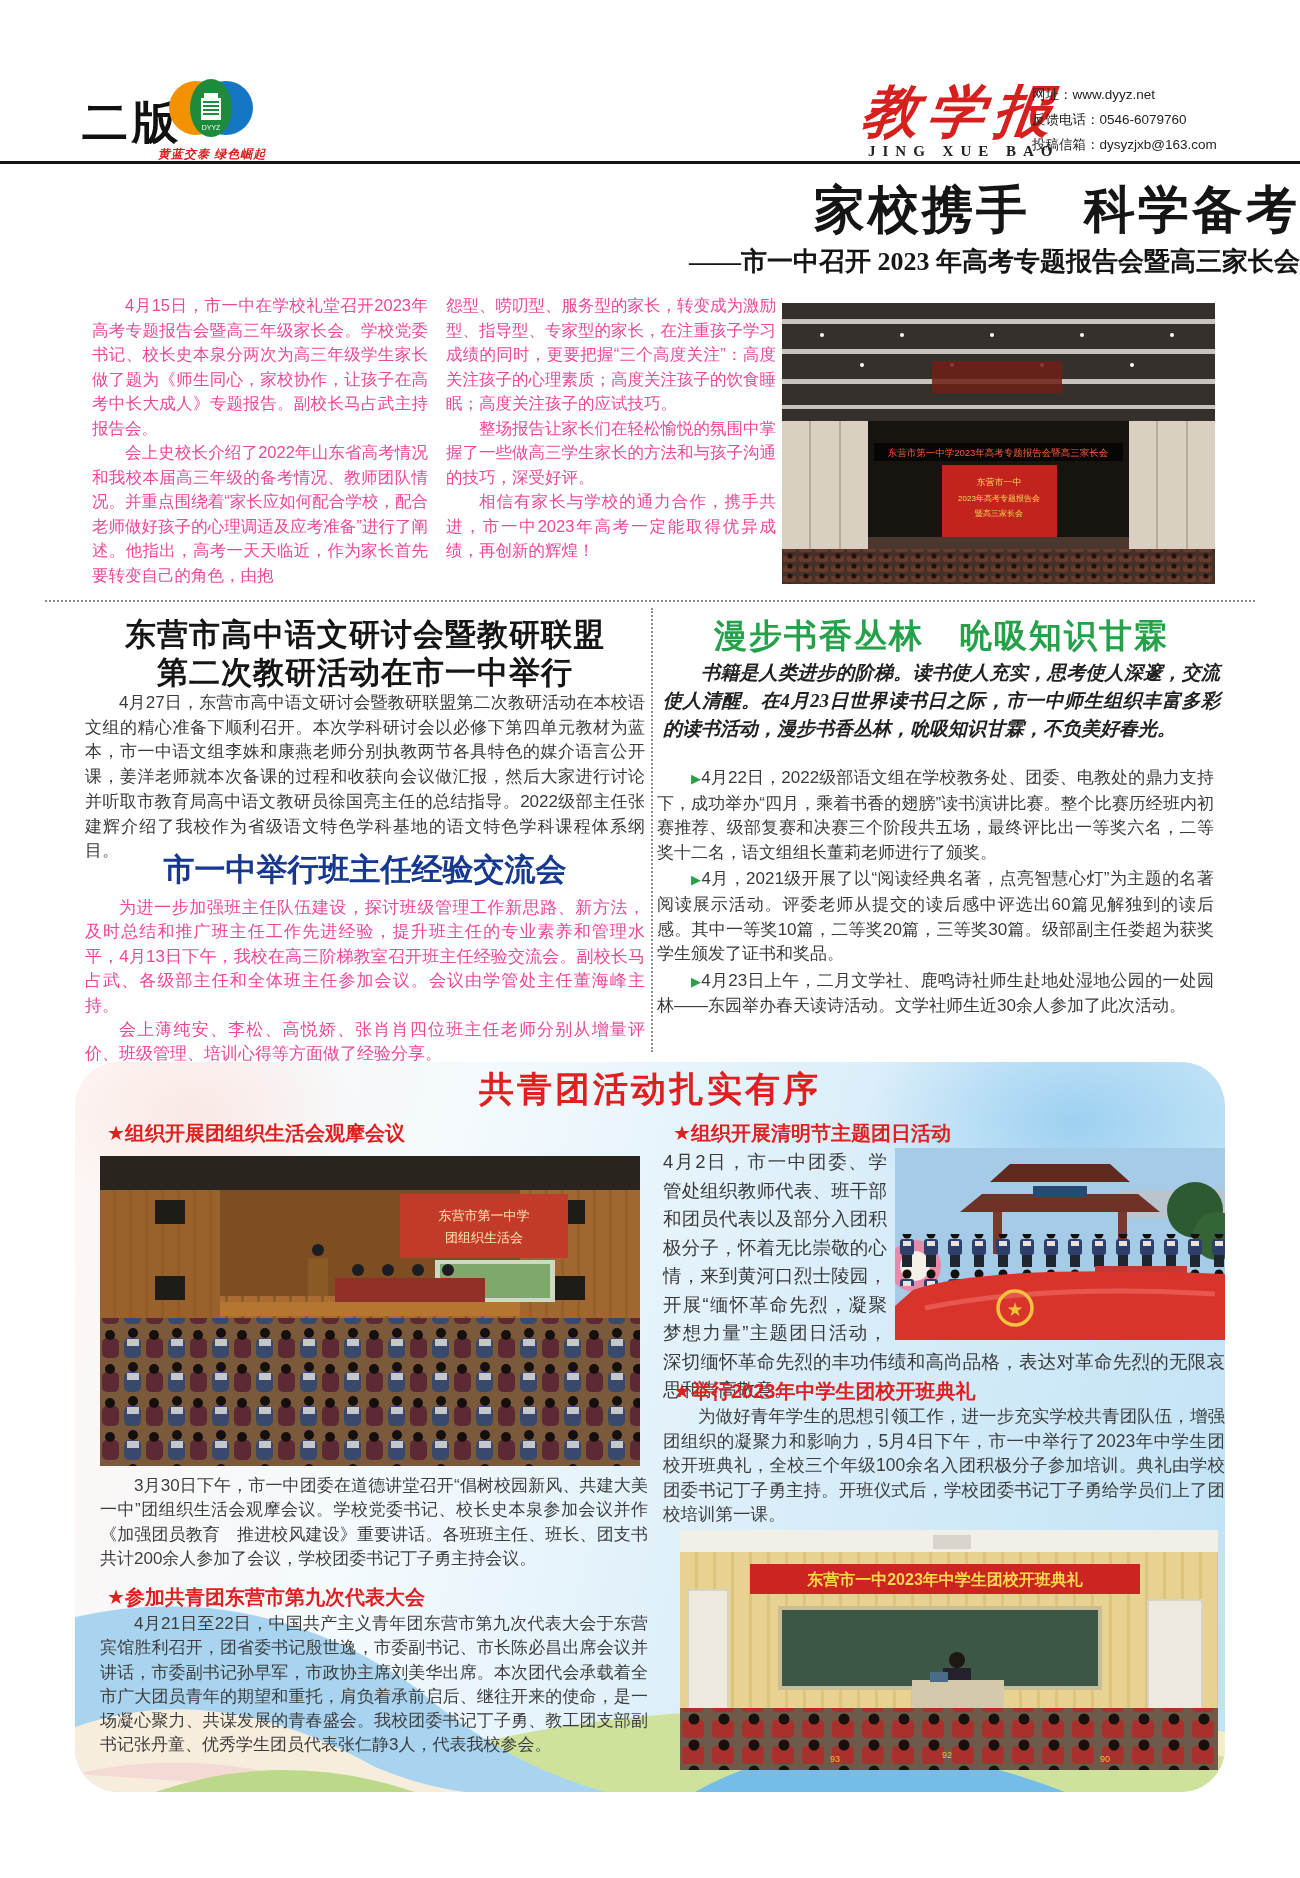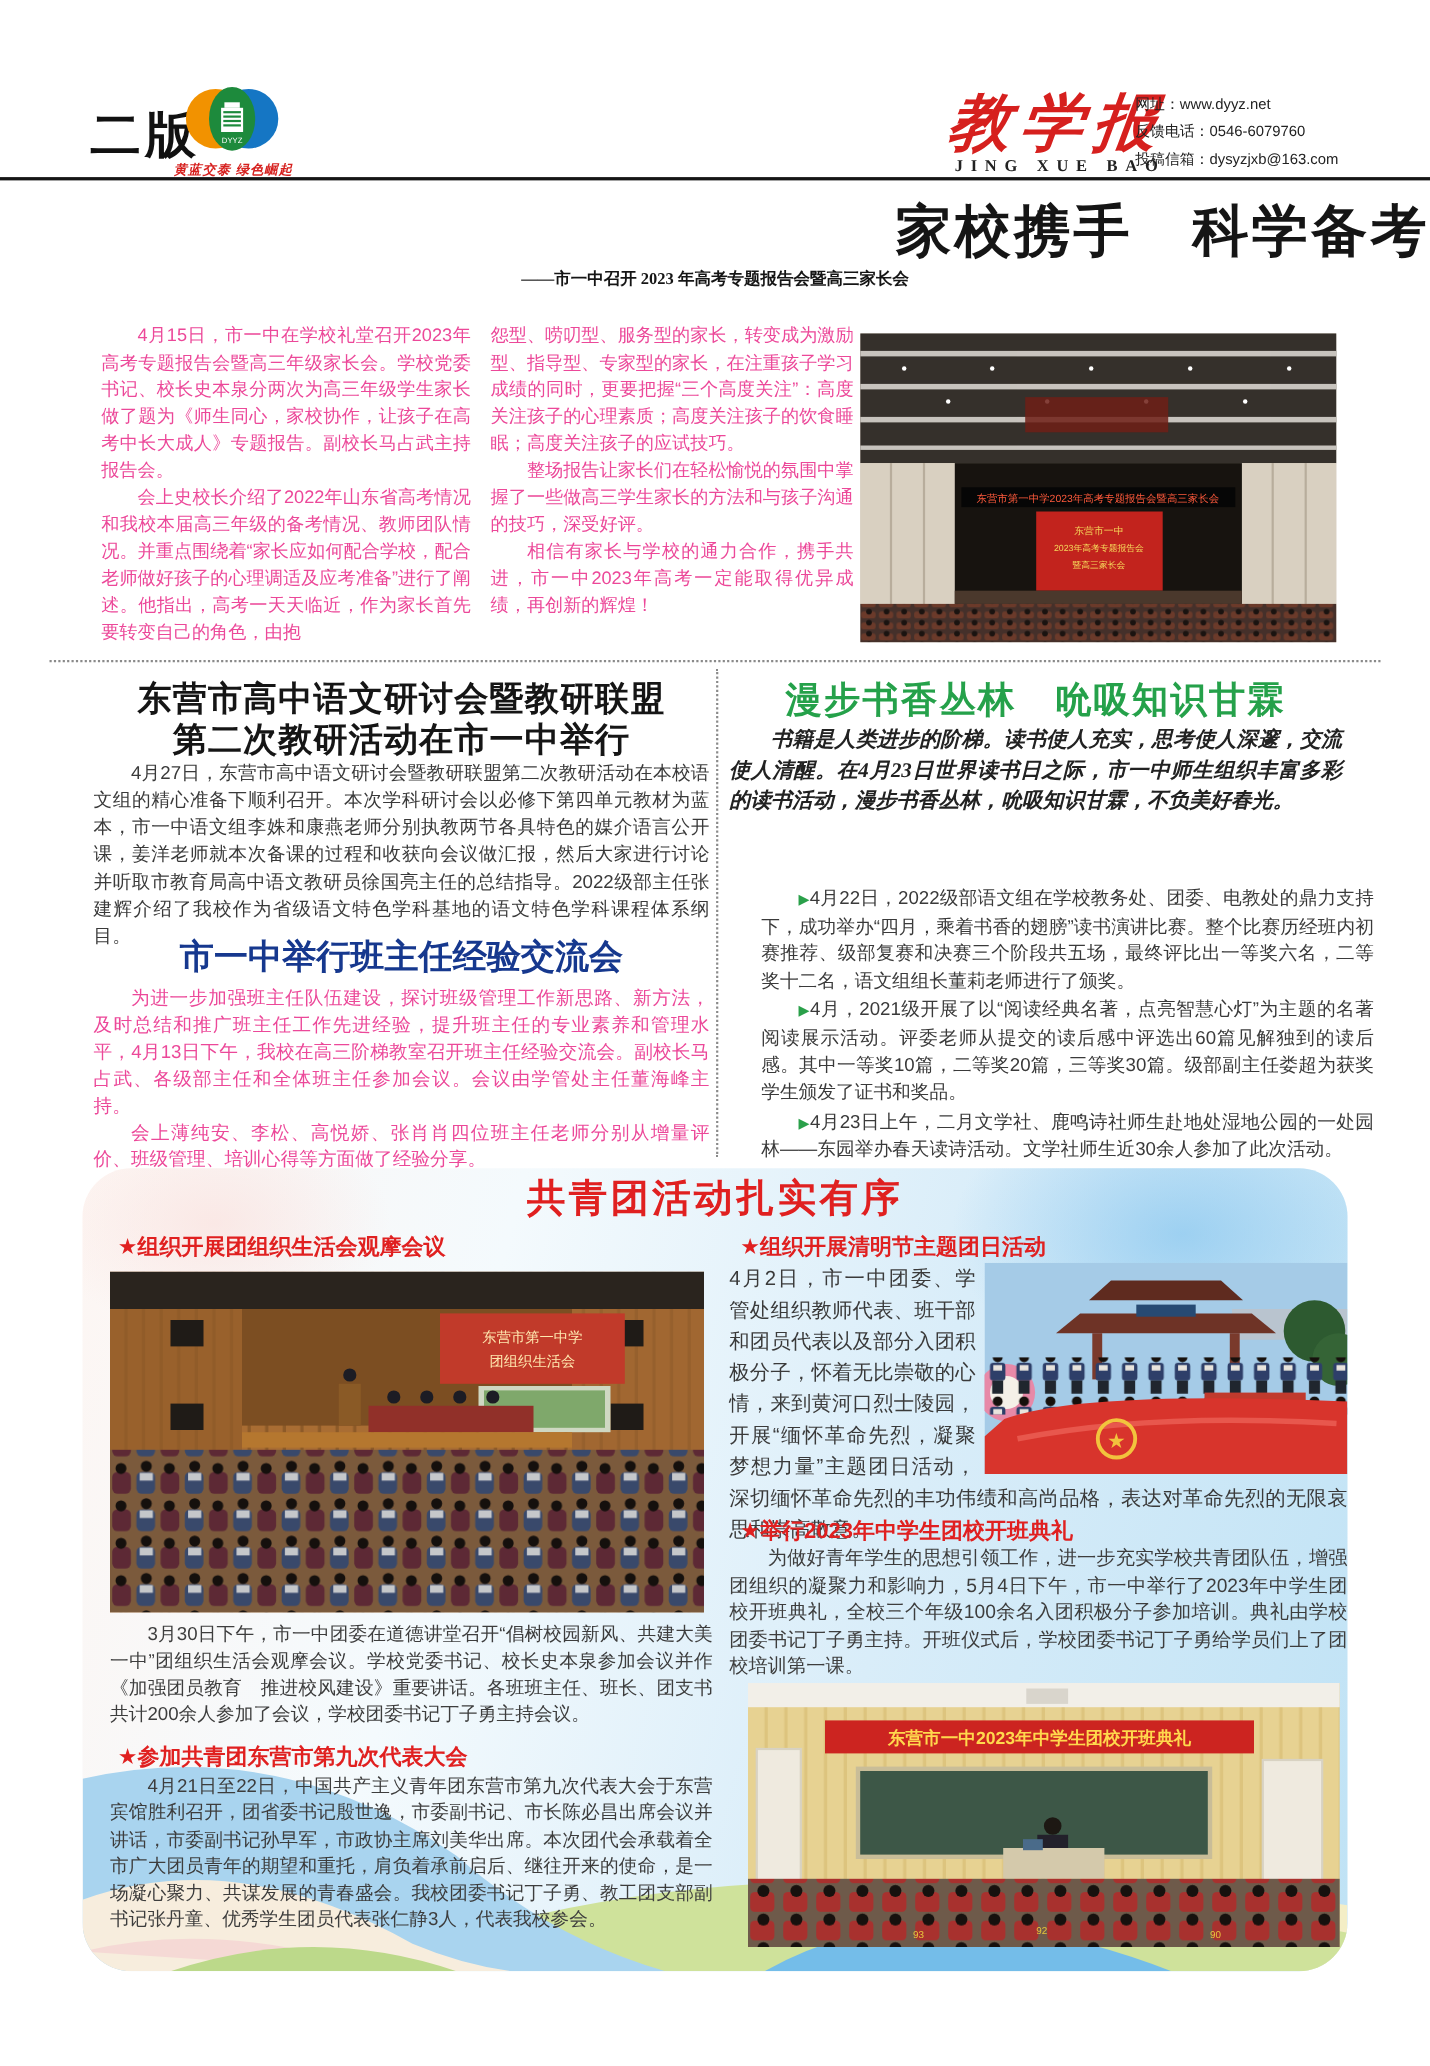--- a/index.html
+++ b/index.html
@@ -15,41 +15,41 @@
   .section-title{left:0;top:98px;width:1300px;text-align:center;font-size:35px;font-weight:700;
                  color:#e60012;letter-spacing:5px;}
   .masthead{left:862px;top:74px;font-size:57px;font-weight:700;font-style:italic;color:#d6201e;
             letter-spacing:9px;transform:skewX(-7deg);white-space:nowrap;}
   .masthead-pinyin{left:868px;top:143px;font-size:15px;font-weight:700;letter-spacing:7px;color:#222;}
   .contact{left:1032px;top:82px;font-size:13.5px;color:#222;line-height:25px;white-space:nowrap;}
   .header-rule{left:0;top:161px;width:1300px;height:3px;background:#151515;}
   
   .lead-title{left:0;top:176px;width:1300px;text-align:right;font-size:51px;font-weight:700;
               color:#151515;letter-spacing:3px;}
-  .lead-subtitle{left:0;top:244px;width:1300px;text-align:center;font-size:15px;font-weight:700;color:#151515;}
+  .lead-subtitle{left:0;top:244px;width:1300px;text-align:right;font-size:26px;font-weight:700;color:#151515;}
   .col{font-size:16.5px;line-height:24.5px;text-align:justify;color:#ec4899;}
   .col p{margin:0;}
   .indent{text-indent:2em;}
   .col1{left:92px;top:293px;width:336px;}
   .col2{left:446px;top:293px;width:330px;}
   .photo-frame{overflow:hidden;}
   
   .h-dotted{left:45px;top:600px;width:1210px;border-top:2px dotted #8a8a8a;}
   .v-dotted{left:651px;top:608px;height:444px;border-left:2px dotted #8a8a8a;}
   
   .sem-title{left:85px;width:560px;text-align:center;font-size:31px;font-weight:700;color:#151515;letter-spacing:1px;}
   .sem-body{left:85px;top:691px;width:560px;font-size:17px;line-height:24.7px;text-align:justify;}
   .blue-title{left:85px;top:849px;width:560px;text-align:center;font-size:31px;font-weight:700;color:#16388e;}
   .meet-body{left:85px;top:896px;width:560px;font-size:17px;line-height:24.4px;text-align:justify;}
   .green-title{left:663px;top:614px;width:557px;text-align:center;font-size:33px;font-weight:700;
                color:#25a14a;letter-spacing:2px;}
   .read-intro{left:663px;top:659px;width:557px;font-size:19px;line-height:28px;font-style:italic;
               font-weight:600;color:#222;text-indent:2em;text-align:justify;
               font-family:"Liberation Serif","DejaVu Serif",serif;}
-  .bullets{left:692px;top:766px;width:557px;font-size:17px;line-height:24.6px;text-align:justify;margin-top:39px;}
+  .bullets{left:657px;top:766px;width:557px;font-size:17px;line-height:24.6px;text-align:justify;}
   .bullet{text-indent:2em;margin:0 0 2px 0;}
   .tri{color:#2aa04a;font-size:13px;font-style:normal;}
   .tri::before{content:"▶";}
   
   .card{left:75px;top:1062px;width:1150px;height:730px;border-radius:44px;overflow:hidden;
         background:linear-gradient(105deg,#fdf6f3 0%,#f4fafd 30%,#d9edf9 62%,#bfe2f5 100%);}
   .card-blob1{right:-60px;top:-70px;width:420px;height:260px;border-radius:50%;
               background:radial-gradient(closest-side,rgba(130,195,238,.65),rgba(130,195,238,0));}
   .card-blob2{left:-40px;top:-50px;width:320px;height:200px;border-radius:50%;
               background:radial-gradient(closest-side,rgba(250,222,218,.6),rgba(250,222,218,0));}

